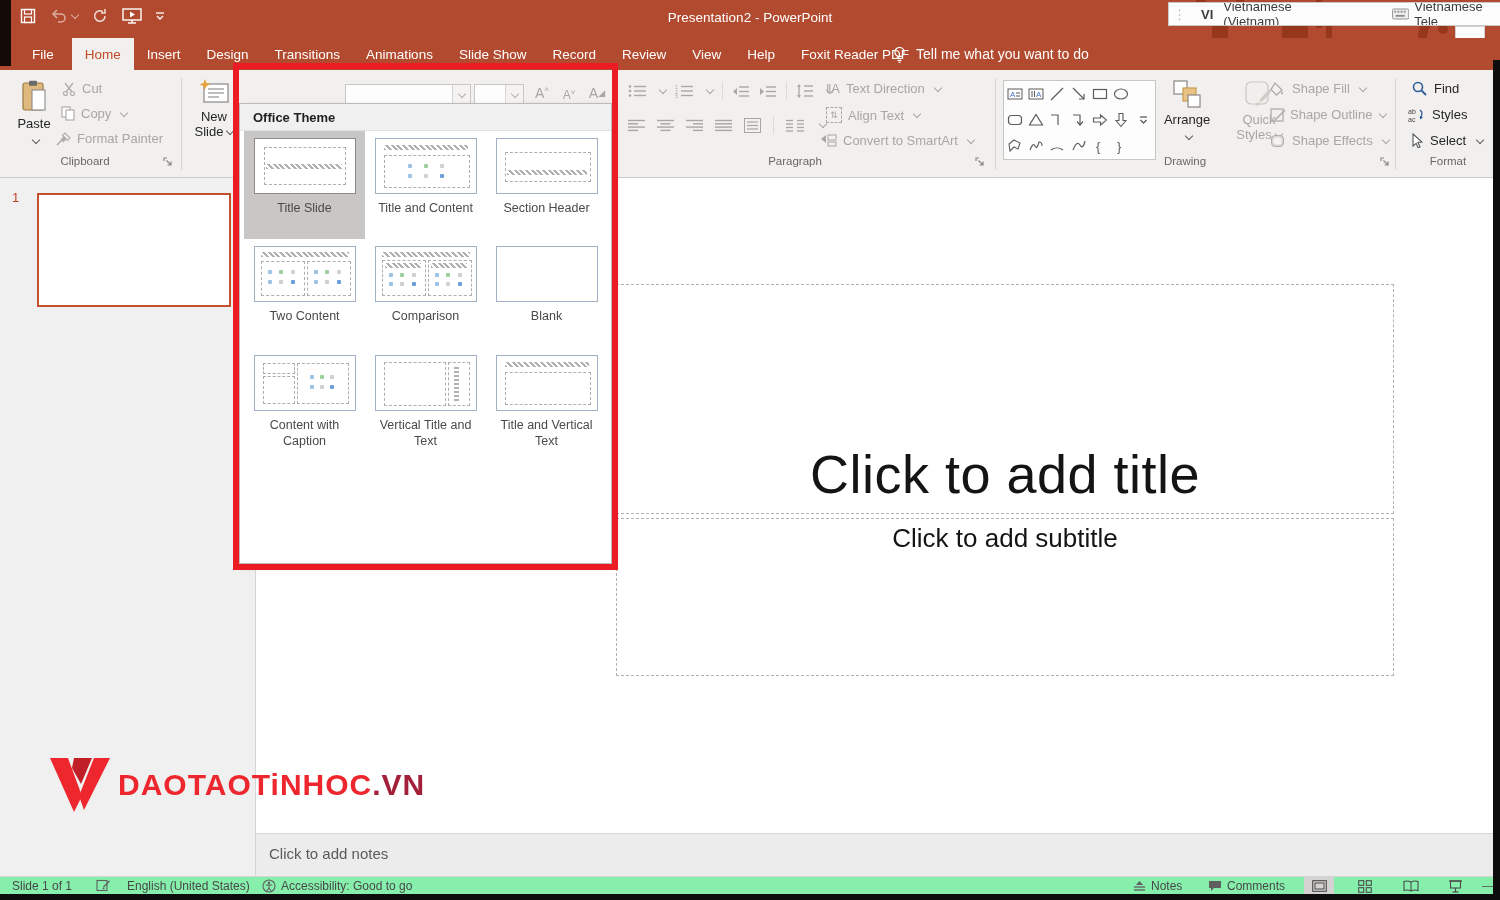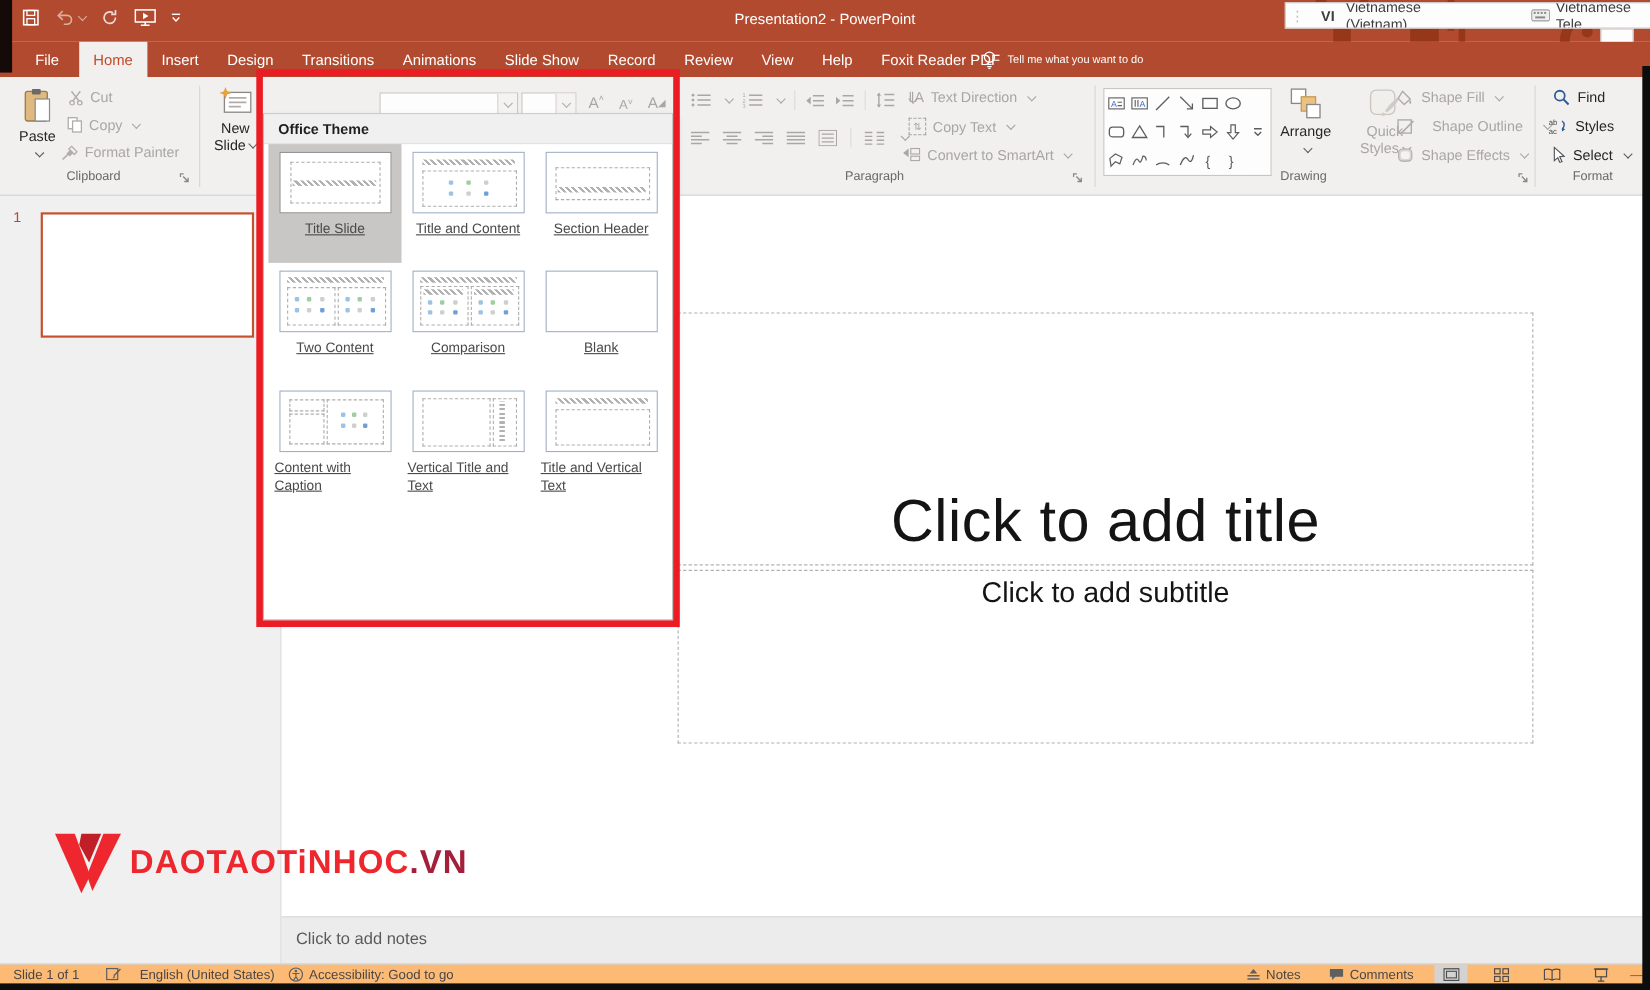--- a/index.html
+++ b/index.html
@@ -14,21 +14,21 @@
   .deco-ring{position:absolute;border:9px solid #96371c;border-radius:50%;background:transparent;}
   .qat{position:absolute;top:8px;display:flex;align-items:center;gap:14px;left:20px;color:#fff;}
   .win-title{position:absolute;top:10px;left:0;width:1500px;text-align:center;color:#fff;font-size:13.5px;}
   .langbar{position:absolute;left:1168px;top:2px;width:332px;height:22px;background:#fdfdfd;border:1px solid #c9c9c9;
            display:flex;align-items:center;font-size:13px;color:#3d3d3d;overflow:hidden;}
   .langmini{position:absolute;left:1455px;top:26px;width:28px;height:13px;background:#fdfdfd;border:1px solid #d0d0d0;}
   
   .tabs{position:absolute;left:14px;top:38px;height:32px;display:flex;align-items:stretch;}
   .tab{color:#fff;font-size:13.5px;display:flex;align-items:center;padding:0 13px;cursor:default;white-space:nowrap;}
   .tab.active{background:#f1f0ee;color:#c24b29;}
-  .tellme{position:absolute;top:38px;height:32px;display:flex;align-items:center;gap:10px;color:#fff;font-size:10px;left:893px;}
+  .tellme{position:absolute;top:38px;height:32px;display:flex;align-items:center;gap:10px;color:#fff;font-size:14px;left:893px;}
   
   .ribbon{left:0;top:70px;width:1500px;height:107px;background:#f1f0ee;border-bottom:1px solid #cfcdcb;}
   .vdiv{position:absolute;top:8px;height:92px;width:1px;background:#d8d6d3;}
   .grplabel{position:absolute;top:85px;font-size:11.5px;color:#6a6864;text-align:center;}
   .launcher{position:absolute;top:87px;}
   .graytx{color:#a9a6a3;}
   .blacktx{color:#262626;}
   .ribbon .lbl{font-size:13px;white-space:nowrap;}
   .chev{width:5px;height:5px;border-right:1.4px solid currentColor;border-bottom:1.4px solid currentColor;
         display:inline-block;transform:rotate(45deg);margin-left:4px;margin-bottom:2px;}
@@ -43,35 +43,35 @@
   .dropdown{position:absolute;left:239px;top:103px;width:373px;height:461px;background:#fff;border:1px solid #bdbbb9;
             box-shadow:3px 3px 6px rgba(0,0,0,.18);z-index:40;box-sizing:border-box;}
   .dd-header{height:26px;background:#f0f0f0;border-bottom:1px solid #e2e2e2;display:flex;align-items:center;
              padding-left:13px;font-weight:bold;font-size:13px;color:#1f1f1f;}
   .dd-grid{position:absolute;left:4px;top:27px;width:364px;display:grid;grid-template-columns:121px 121px 121px;
            grid-template-rows:108px 109px 127px 112px;}
   .dd-item{position:relative;display:flex;flex-direction:column;align-items:center;padding-top:7px;box-sizing:border-box;cursor:default;}
   .dd-item.selected{background:#c9c7c5;}
   .thumb{position:relative;width:100px;height:54px;background:#fff;border:1px solid #a0b1c6;box-sizing:content-box;}
   .dd-item.selected .thumb{border-color:#8a8a8a;}
-  .dd-label{margin-top:6px;font-size:12.5px;line-height:16px;color:#4a4a4a;text-align:left;text-decoration:underline;}
+  .dd-label{margin-top:6px;font-size:12.5px;line-height:16px;color:#4a4a4a;text-align:center;}
   .ph-box{position:absolute;border:1px dashed #aeaeae;}
   .ph-hatch{position:absolute;height:5px;background:repeating-linear-gradient(45deg,#b1b1b1 0 2px,transparent 2px 4px);}
   .ph-vhatch{position:absolute;width:5px;background:repeating-linear-gradient(0deg,#b1b1b1 0 2px,transparent 2px 4px);}
   .ph-dots{position:absolute;display:grid;grid-template-columns:1fr 1fr 1fr;grid-template-rows:1fr 1fr;
            justify-items:center;align-items:center;}
   .ph-dot{width:4px;height:4px;border-radius:1px;}
   
   .thumbpanel{left:0;top:178px;width:255px;height:698px;background:#f0f0f0;border-right:1px solid #d6d6d6;}
   .slide1{position:absolute;left:37px;top:193px;width:190px;height:110px;background:#fff;border:2px solid #c4502e;}
   .canvas{left:256px;top:178px;width:1237px;height:655px;background:#fff;}
   .ph-dash{position:absolute;border:1.5px dashed #b2b2b2;}
   .notespane{left:256px;top:833px;width:1237px;height:43px;background:#ececec;border-top:1px solid #d9d9d9;}
   
-  .statusbar{left:0;top:876px;width:1500px;height:18px;background:#fdba74;border-top:1px solid #d4d4d4;
+  .statusbar{left:0;top:876px;width:1500px;height:18px;background:#86efac;border-top:1px solid #d4d4d4;
              font-size:12px;color:#484848;}
   .sb{position:absolute;top:2px;display:flex;align-items:center;gap:5px;white-space:nowrap;}
   .viewbtn{position:absolute;top:0;width:30px;height:18px;display:flex;align-items:center;justify-content:center;}
   
   .edgeL{left:0;top:0;width:11px;height:66px;background:#140a08;z-index:70;}
   .edgeR{right:0;top:60px;width:7px;height:840px;background:#0d0d0d;z-index:70;}
   .edgeB{left:0;bottom:0;width:1500px;height:6px;background:#0d0d0d;z-index:70;}
   .watermark{position:absolute;left:48px;top:756px;display:flex;align-items:center;gap:6px;z-index:30;}
   .wm-text{font-size:30px;font-weight:bold;letter-spacing:1px;}
 </style>
@@ -361,21 +361,21 @@
         </span>
       <span class="chev graytx"></span>
     </div>
     <div class="abs" style="left:826px;top:11px;display:flex;align-items:center;gap:6px;">
       <span class="graytx" style="font-size:13px;">‖A</span>
       <span class="lbl graytx">Text Direction</span>
         <span class="chev graytx"></span>
     </div>
     <div class="abs" style="left:826px;top:37px;display:flex;align-items:center;gap:6px;">
       <span style="width:14px;height:14px;border:1px dashed #a9a6a3;display:flex;align-items:center;justify-content:center;font-size:9px;color:#a9a6a3;">⇅</span>
-      <span class="lbl graytx">Copy Text</span>
+      <span class="lbl graytx">Align Text</span>
         <span class="chev graytx"></span>
     </div>
     <div class="abs" style="left:820px;top:63px;display:flex;align-items:center;gap:6px;">
       <svg width="17" height="13" viewBox="0 0 17 13">
           <polygon points="1,5 6,1 6,9" fill="#a9a6a3"></polygon>
           <rect x="8" y="1" width="8" height="5" fill="none" stroke="#a9a6a3"></rect>
           <rect x="8" y="8" width="8" height="4" fill="none" stroke="#a9a6a3"></rect>
         </svg>
       <span class="lbl graytx">Convert to SmartArt</span>
         <span class="chev graytx"></span>
@@ -516,21 +516,21 @@
       <div class="lbl graytx"><span>Styles</span><span class="chev graytx"></span></div>
     </div>
     <div class="abs" style="left:1270px;top:11px;display:flex;align-items:center;gap:6px;">
       <svg width="16" height="14" viewBox="0 0 16 14">
           <path d="M5 1 L12 8 L6.5 13 L1 7.5 Z" fill="none" stroke="#b0adaa" stroke-width="1.3"></path>
           <path d="M12 9 q2 2.5 0 3.5 q-2 -1 0 -3.5" fill="#b0adaa"></path>
         </svg>
       <span class="lbl graytx">Shape Fill</span>
         <span class="chev graytx"></span>
     </div>
-    <div class="abs" style="left:1270px;top:37px;display:flex;align-items:center;gap:16px;">
+    <div class="abs" style="left:1270px;top:37px;display:flex;align-items:center;gap:4px;">
       <svg width="16" height="14" viewBox="0 0 16 14">
           <rect x="1" y="1" width="12" height="12" fill="none" stroke="#b0adaa" stroke-width="1.3"></rect>
           <line x1="4" y1="13" x2="15" y2="2" stroke="#b0adaa" stroke-width="1.6"></line>
         </svg>
       <span class="lbl graytx">Shape Outline</span>
         <span class="chev graytx"></span>
     </div>
     <div class="abs" style="left:1270px;top:63px;display:flex;align-items:center;gap:6px;">
       <svg width="16" height="14" viewBox="0 0 16 14">
           <rect x="1.5" y="1.5" width="12" height="11" rx="3.5" fill="#d9d6d2" stroke="#b0adaa"></rect>

